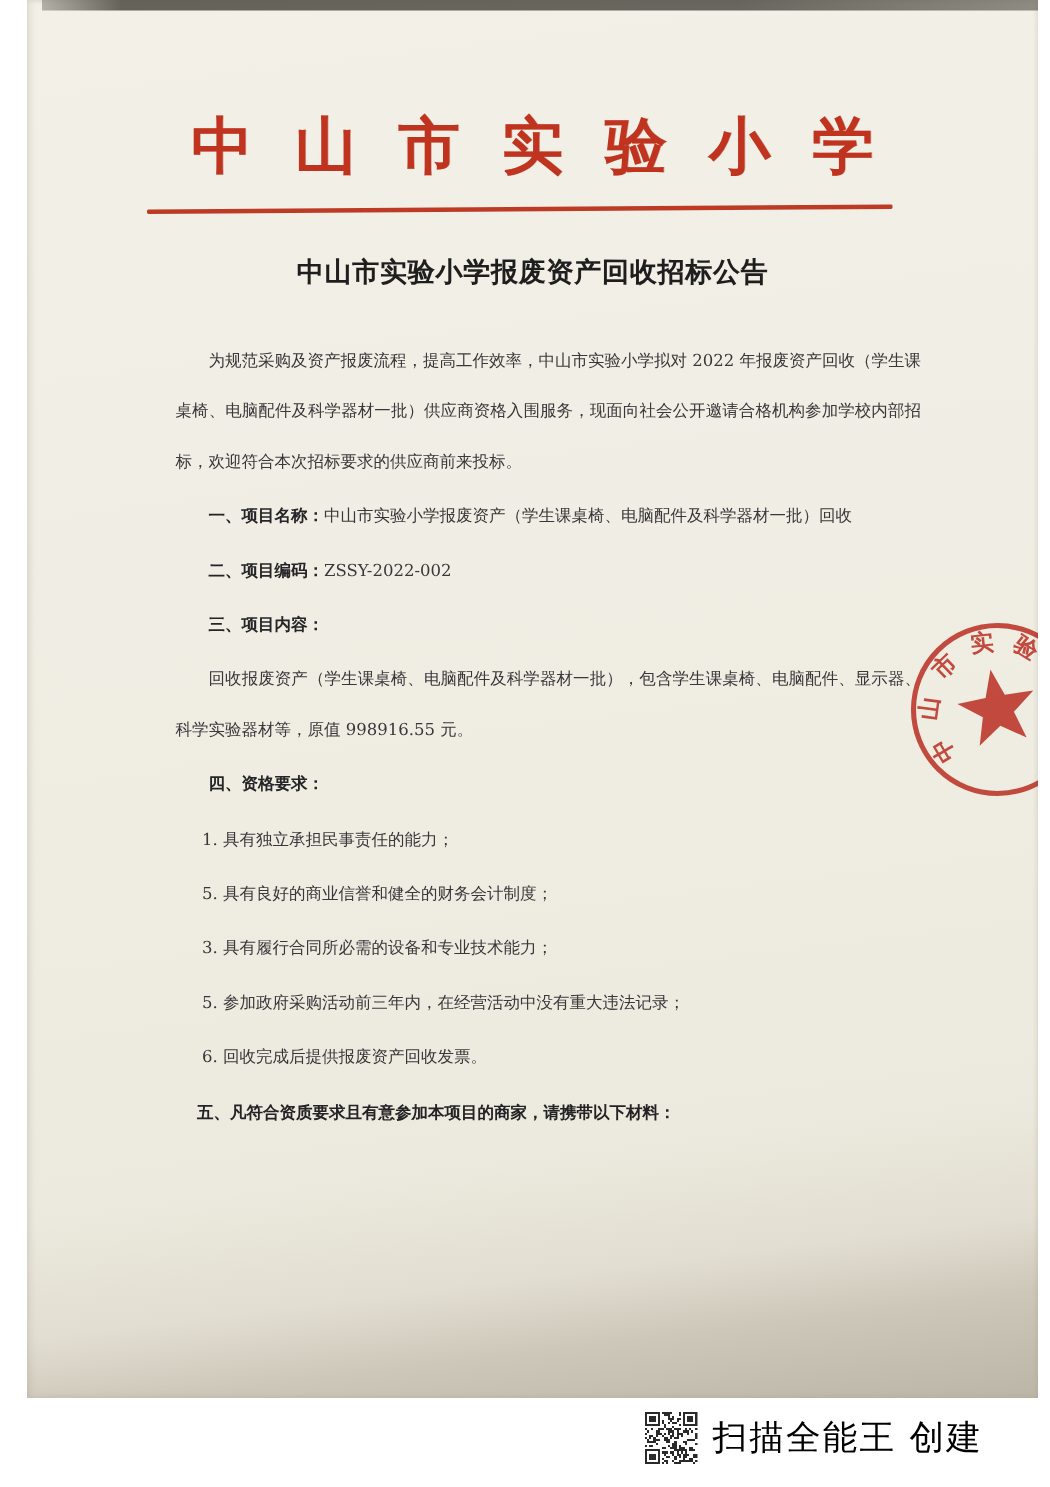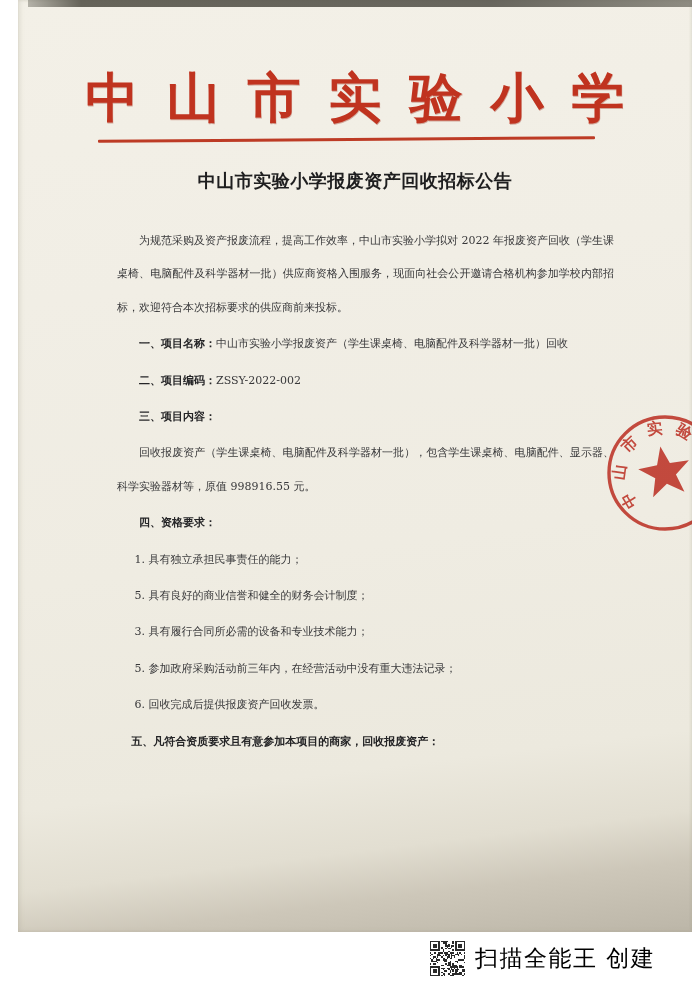--- a/index.html
+++ b/index.html
@@ -17,21 +17,21 @@
     overflow:hidden;
     box-shadow:inset 2px 0 4px rgba(160,155,140,0.25), inset -1px 0 3px rgba(160,155,140,0.2);
   }
   .photo-top-edge {
     position:absolute; left:10px; right:0; top:0; height:7px;
     background:linear-gradient(90deg, rgba(86,84,74,.4) 0%, rgba(86,84,74,.9) 8%, rgba(80,78,70,.85) 70%, rgba(100,98,88,.7) 100%);
   }
   
   .school-name {
     position:absolute; left:0; right:0; top:74px;
-    text-align:center; font-weight:bold; font-size:53px; line-height:46px;
+    text-align:center; font-weight:bold; font-size:41px; line-height:46px;
     color:#c0331f; letter-spacing:28px; padding-left:28px;
     text-shadow:0.5px 0.5px 0 rgba(150,40,20,.35);
   }
   .title-rule {
     position:absolute; left:80px; top:138px; width:497px; height:3px;
     background:#bd3b25; transform:rotate(-0.4deg); border-radius:1px;
   }
   .doc-title {
     position:absolute; left:0; right:0; top:169px;
     text-align:center; font-weight:bold; font-size:18px; color:#1e1e1f;
@@ -83,21 +83,21 @@
       <p class="indent">回收报废资产（学生课桌椅、电脑配件及科学器材一批），包含学生课桌椅、电脑配件、显示器、科学实验器材等，原值 998916.55 元。</p>
 
       <p class="heading">四、资格要求：</p>
 
       <p class="req-item">1. 具有独立承担民事责任的能力；</p>
       <p class="req-item">5. 具有良好的商业信誉和健全的财务会计制度；</p>
       <p class="req-item">3. 具有履行合同所必需的设备和专业技术能力；</p>
       <p class="req-item">5. 参加政府采购活动前三年内，在经营活动中没有重大违法记录；</p>
       <p class="req-item">6. 回收完成后提供报废资产回收发票。</p>
 
-      <p class="final-heading">五、凡符合资质要求且有意参加本项目的商家，回收报废资产：</p>
+      <p class="final-heading">五、凡符合资质要求且有意参加本项目的商家，请携带以下材料：</p>
     </div>
 
     <svg class="stamp" viewBox="0 0 140 140" xmlns="http://www.w3.org/2000/svg">
       <circle cx="70" cy="70" r="56" fill="none" stroke="#c5281c" stroke-width="3.4"></circle>
       <polygon transform="rotate(-10 70 70)" points="70,43 76.5,61.1 95.7,61.7 80.5,73.4 85.9,91.8 70,81 54.1,91.8 59.5,73.4 44.3,61.7 63.5,61.1" fill="#c5281c"></polygon>
       <defs>
         <path id="stamp-arc" d="M 45.4 101.5 A 40 40 0 1 1 108.6 59.6" fill="none"></path>
       </defs>
       <text font-size="15.5" font-weight="bold" fill="#c5281c" letter-spacing="11" font-family="DejaVu Serif, Liberation Serif, serif">
         <textPath href="#stamp-arc" startOffset="2">中山市实验</textPath>

